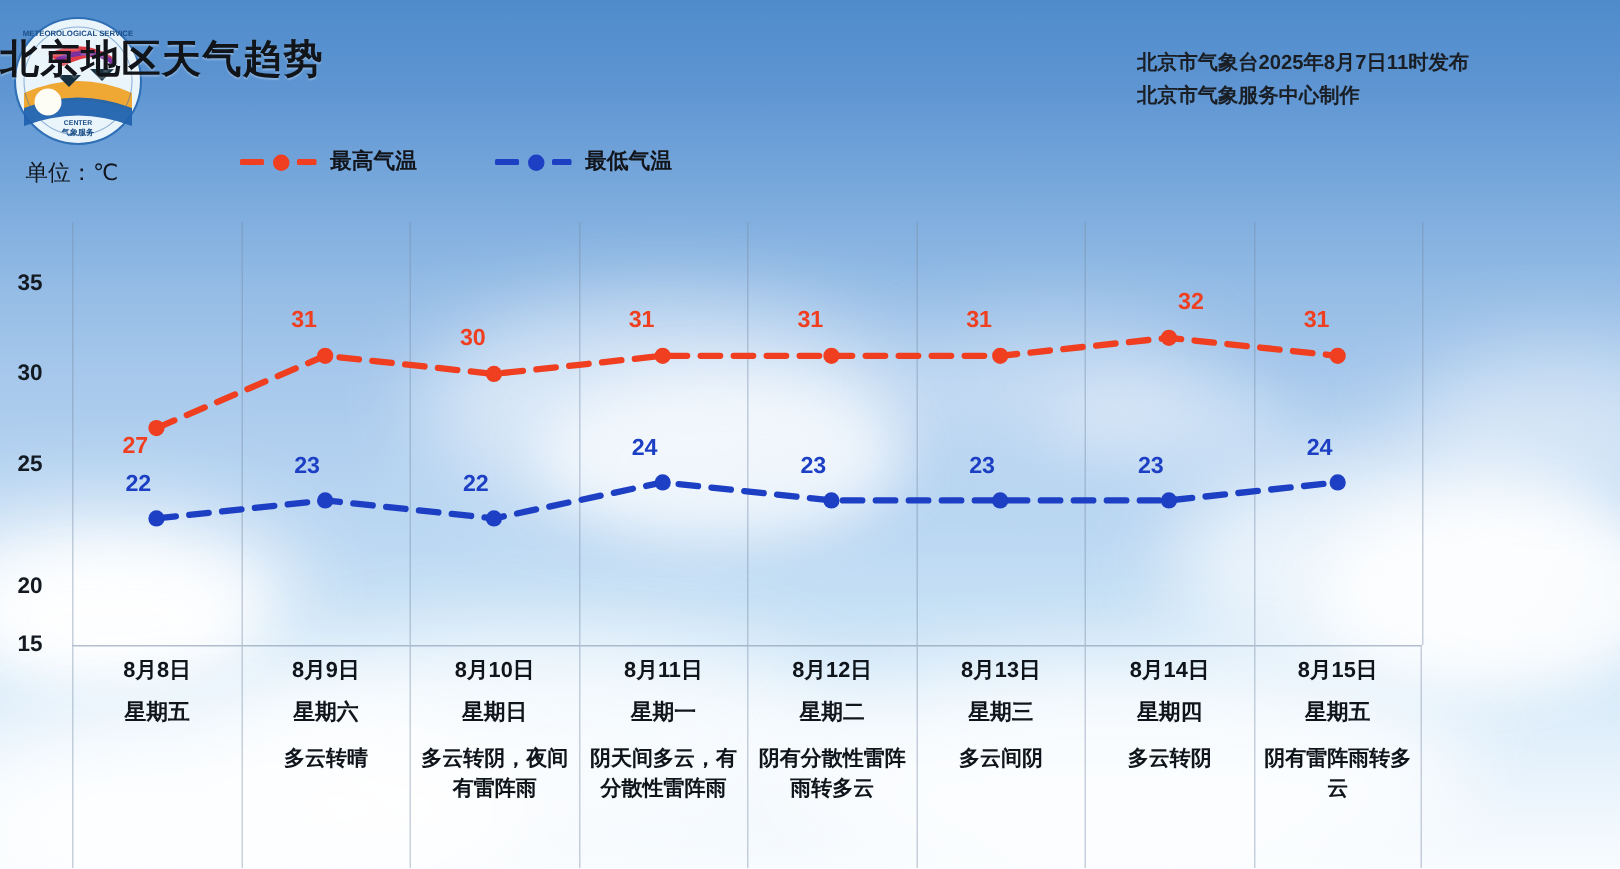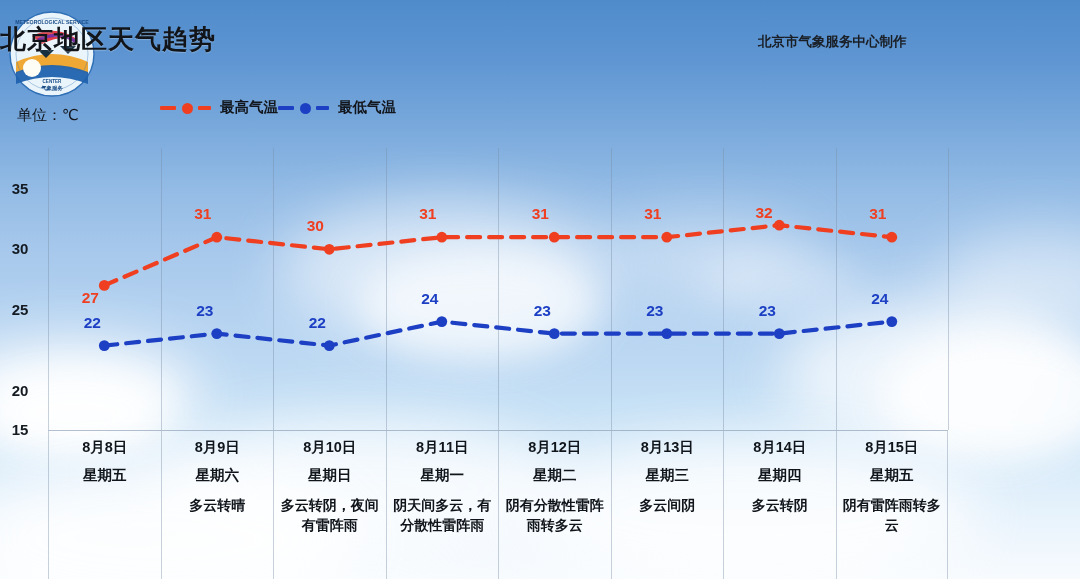--- a/index.html
+++ b/index.html
@@ -66,20 +66,21 @@
     font-size: 15px;
     font-weight: normal;
     color: #12161c;
   }
   
   #legend {
     position: absolute;
     left: 160px; top: 98px;
     display: flex;
     align-items: center;
+    gap: 52px;
     text-align: right;
   }
   .legend-item {
     display: flex;
     align-items: center;
     gap: 5px;
   }
   .legend-sym { position: relative; width: 55px; height: 14px; }
   .legend-sym .ldash {
     position: absolute; top: 5px; height: 4px; border-radius: 1px;
@@ -187,20 +188,21 @@
     <path d="M30 40 L46 40 L38 48 Z" fill="#17303f"></path>
     <path d="M52 36 L68 36 L60 44 Z" fill="#17303f"></path>
     <circle cx="44" cy="44" r="36" fill="none" stroke="#2f6fb5" stroke-width=".7" opacity=".5"></circle>
     <text x="44" y="14" font-size="5.2" fill="#1b4e88" text-anchor="middle" font-family="Liberation Sans, sans-serif" font-weight="bold">METEOROLOGICAL SERVICE</text>
     <text x="44" y="80" font-size="5.4" fill="#1b4e88" text-anchor="middle" font-family="Liberation Sans, sans-serif" font-weight="bold">气象服务</text>
     <text x="44" y="73" font-size="4.6" fill="#1b4e88" text-anchor="middle" font-family="Liberation Sans, sans-serif" font-weight="bold">CENTER</text>
   </svg>
 
   <div id="title">北京地区天气趋势</div>
   <div id="issue">
+    <div>北京市气象台2025年8月7日11时发布</div>
     <div>北京市气象服务中心制作</div>
   </div>
   <div id="unit">单位：℃</div>
 
   <div id="legend">
     <div class="legend-item">
       <span class="legend-sym">
         <span class="ldash" style="left:0; width:16px; background:#ef3f20;"></span>
         <span class="ldot" style="background:#ef3f20;"></span>
         <span class="ldash" style="left:38px; width:13px; background:#ef3f20;"></span>
@@ -259,21 +261,21 @@
       <circle cx="891.8" cy="321.6" r="5.4" fill="#1c3fc4"></circle>
     </svg>
 
   <div id="dlabels">
       <div class="dlabel hi" style="left: 90.25px; top: 253.4px; margin-top: 36px;">27</div>
       <div class="dlabel hi" style="left: 202.75px; top: 205.2px;">31</div>
       <div class="dlabel hi" style="left: 315.25px; top: 217.25px;">30</div>
       <div class="dlabel hi" style="left: 427.75px; top: 205.2px;">31</div>
       <div class="dlabel hi" style="left: 540.25px; top: 205.2px;">31</div>
       <div class="dlabel hi" style="left: 652.75px; top: 205.2px;">31</div>
-      <div class="dlabel hi" style="left: 764px; top: 193.15px; margin-top: 11px;">32</div>
+      <div class="dlabel hi" style="left: 794px; top: 193.15px;">32</div>
       <div class="dlabel hi" style="left: 877.75px; top: 205.2px;">31</div>
       <div class="dlabel lo" style="left: 92.25px; top: 313.65px;">22</div>
       <div class="dlabel lo" style="left: 204.75px; top: 301.6px;">23</div>
       <div class="dlabel lo" style="left: 317.25px; top: 313.65px;">22</div>
       <div class="dlabel lo" style="left: 429.75px; top: 289.55px;">24</div>
       <div class="dlabel lo" style="left: 542.25px; top: 301.6px;">23</div>
       <div class="dlabel lo" style="left: 654.75px; top: 301.6px;">23</div>
       <div class="dlabel lo" style="left: 767.25px; top: 301.6px;">23</div>
       <div class="dlabel lo" style="left: 879.75px; top: 289.55px;">24</div>
     </div>

